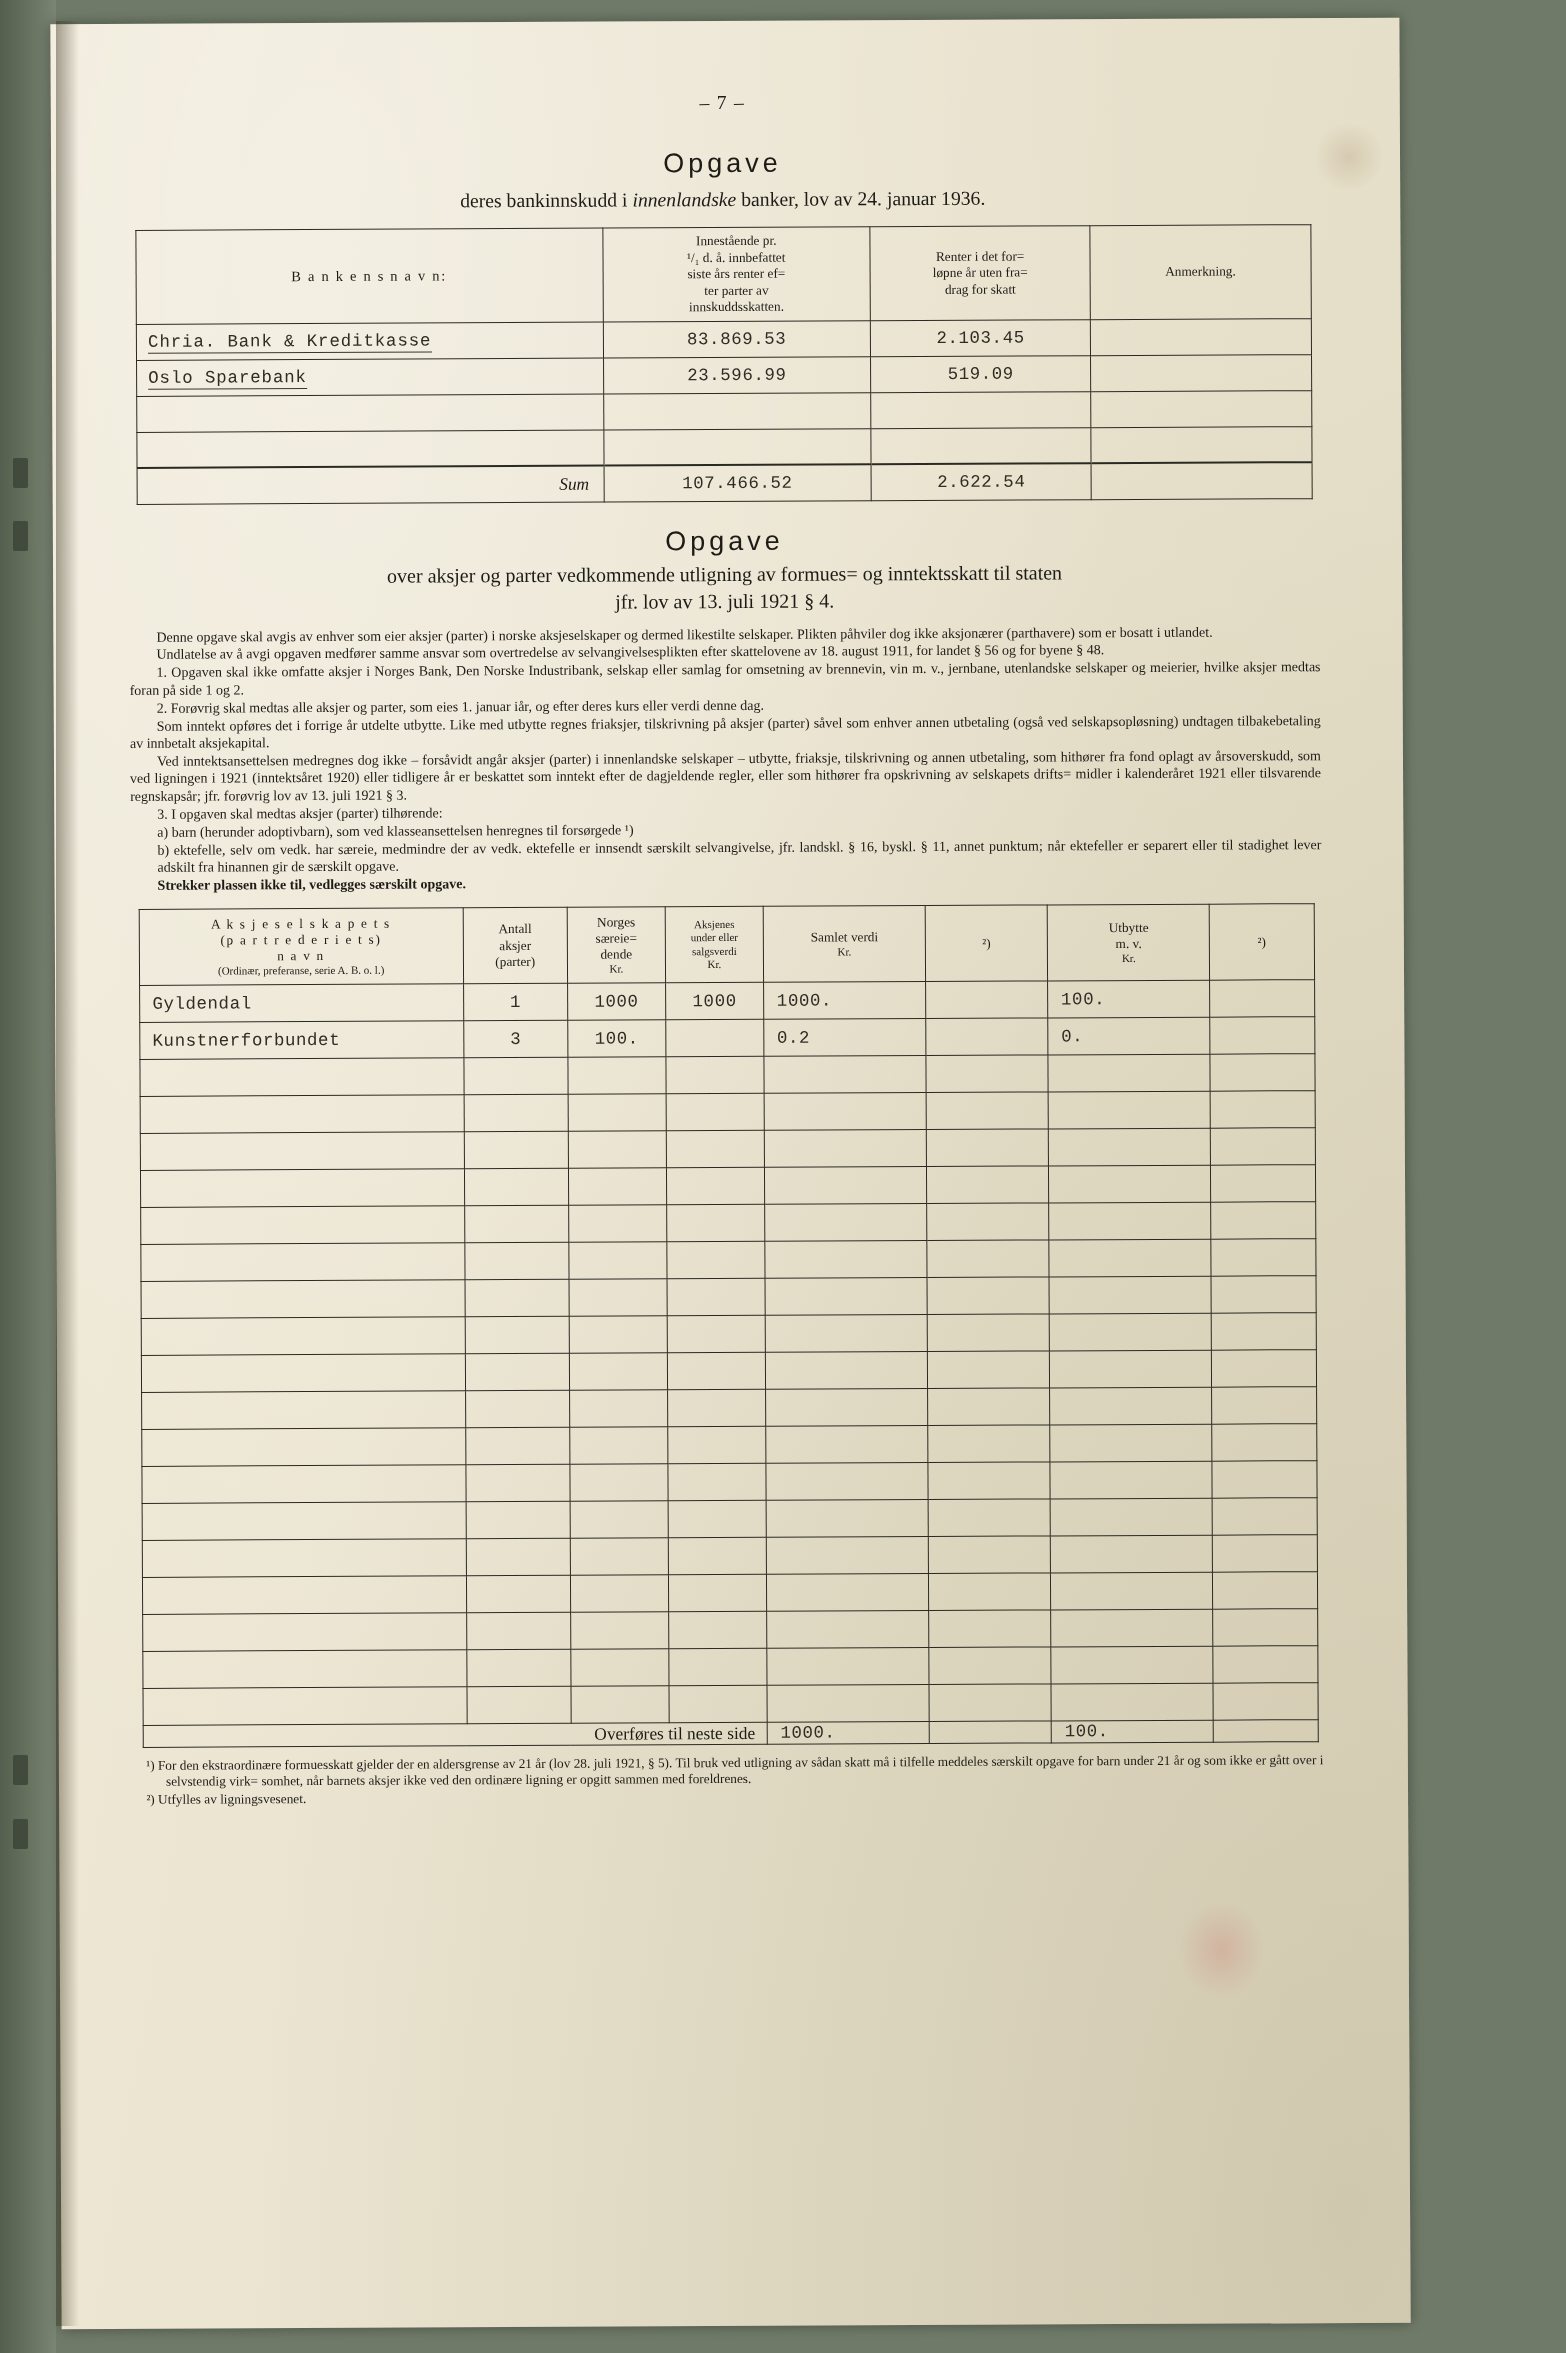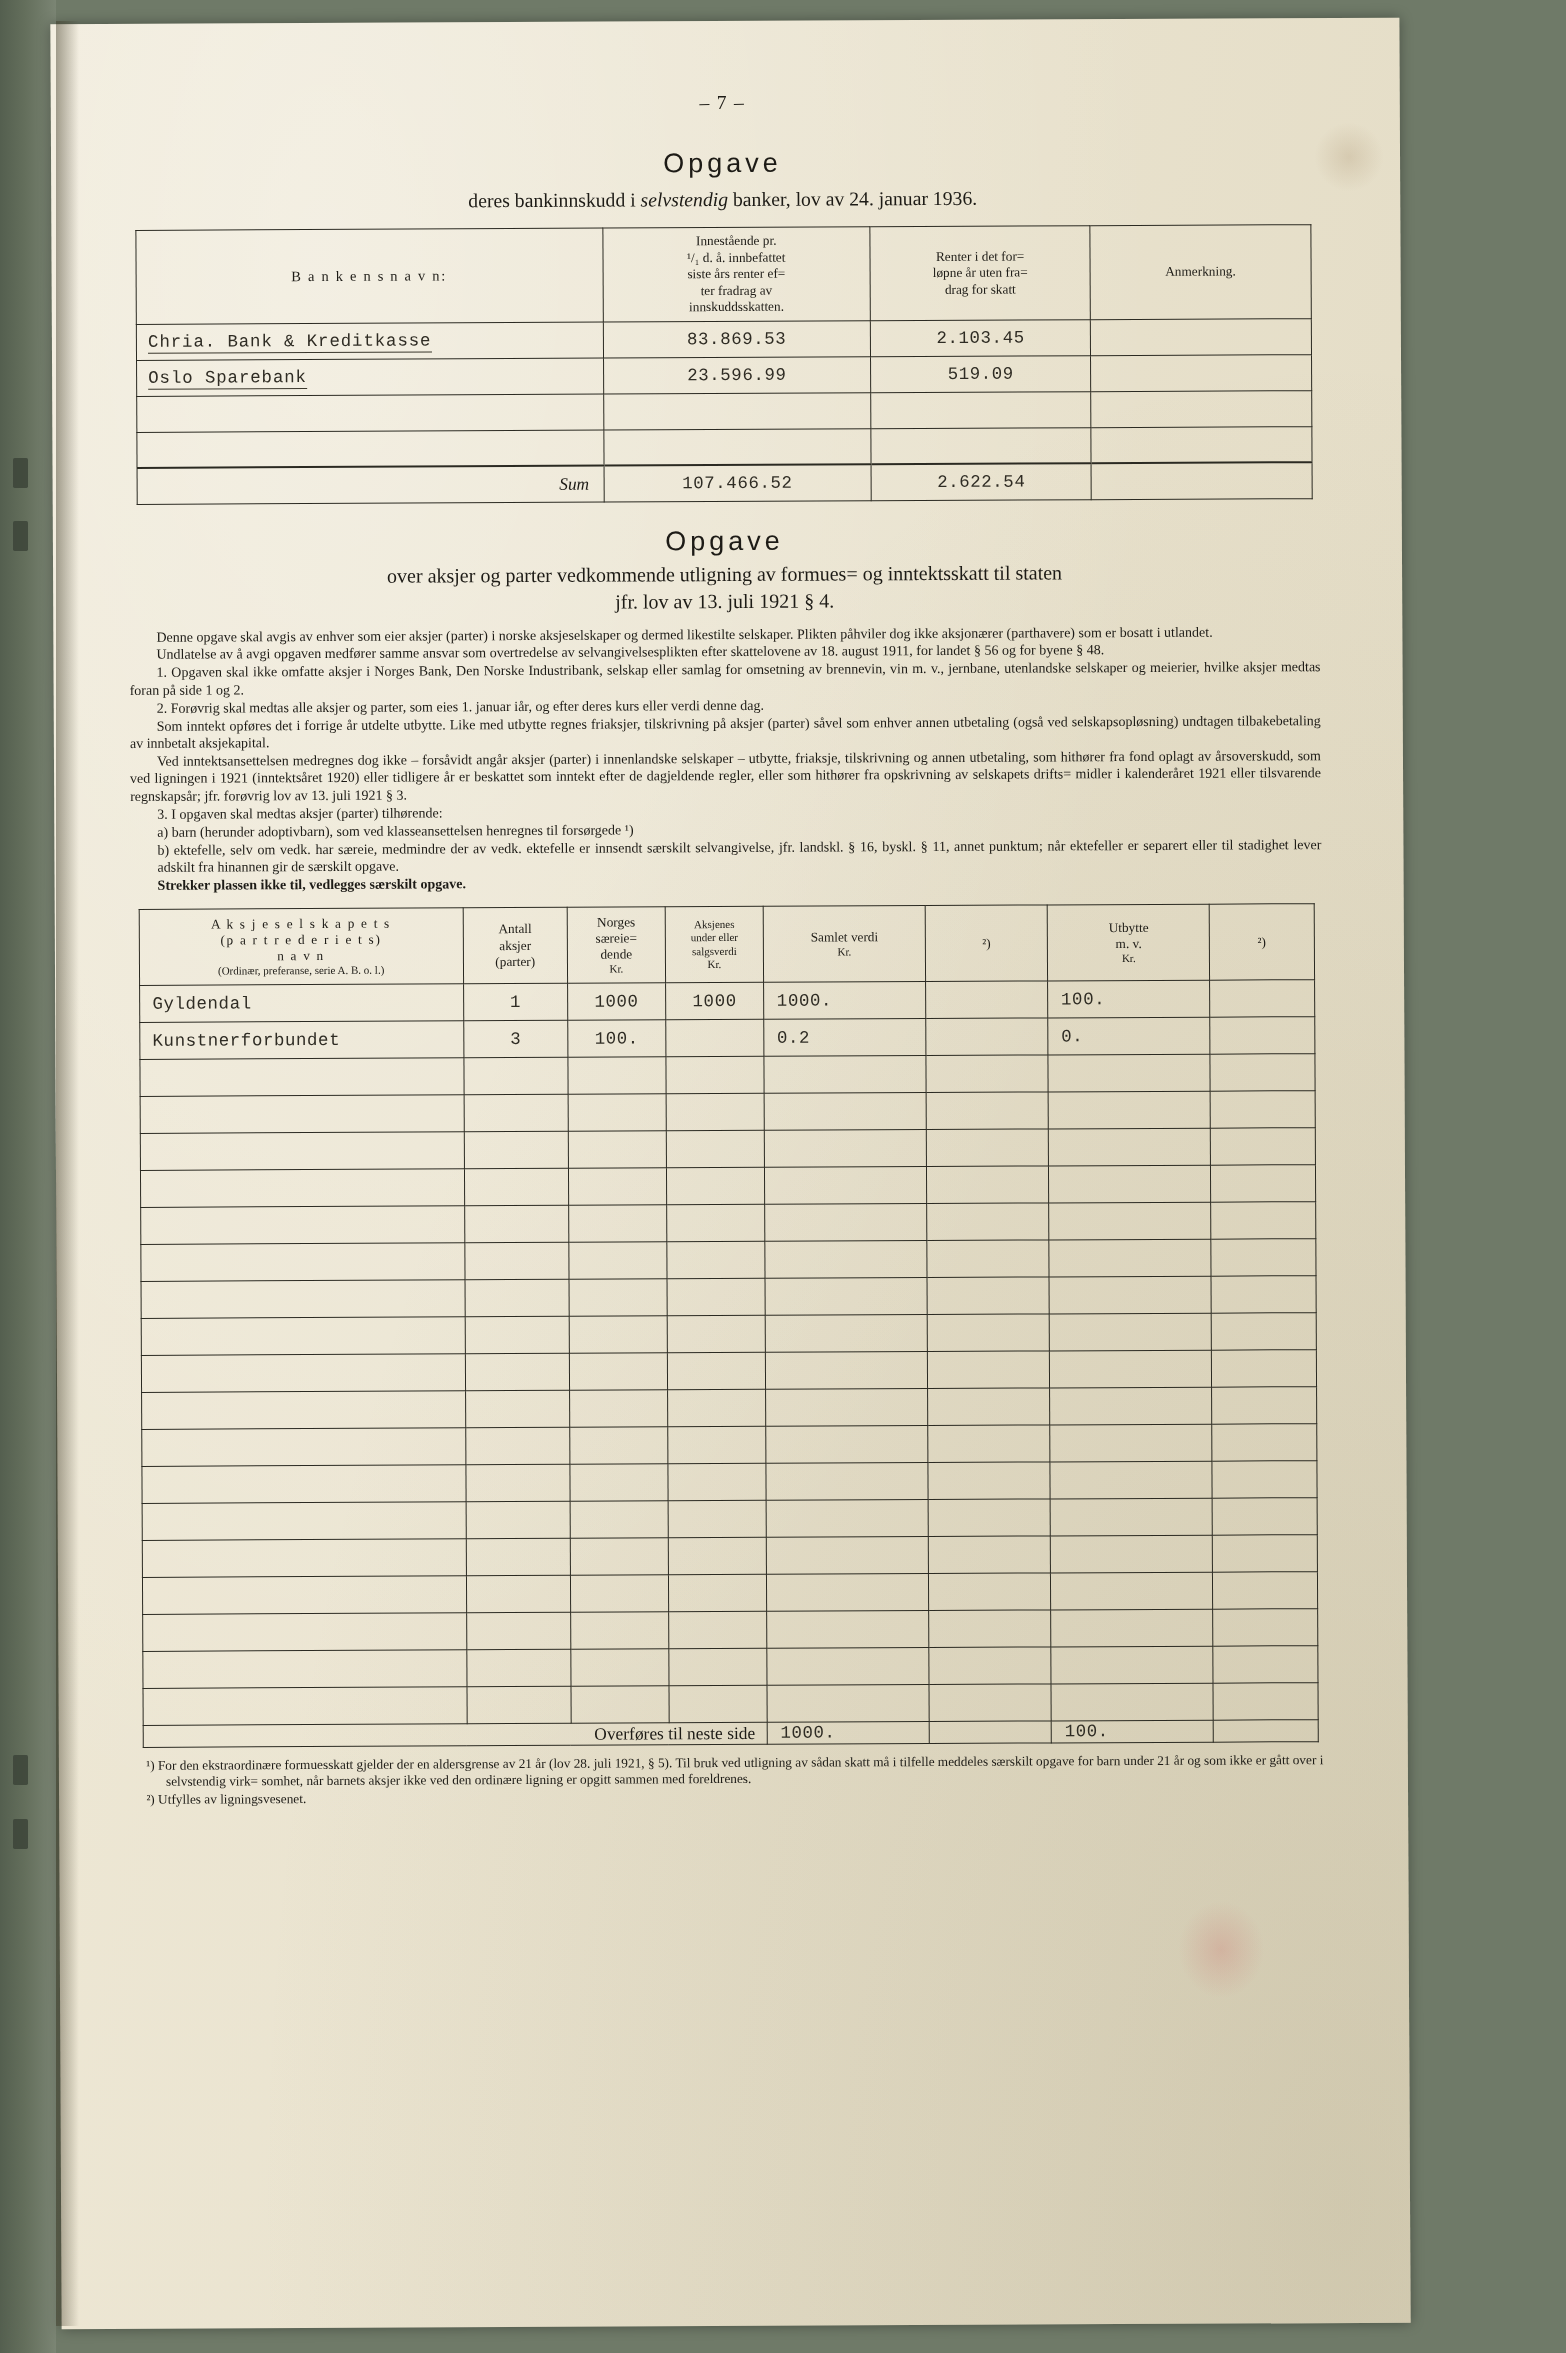--- a/index.html
+++ b/index.html
@@ -278,38 +278,38 @@
   <div class="stain2"></div>
   <div class="ghost-text">&nbsp;</div>
   <div class="ghost-text2">&nbsp;</div>
 
   <div class="content">
 
     <div class="page-number">– 7 –</div>
 
     <div class="title-1">Opgave</div>
     <div class="subtitle-1">
-      <span>deres bankinnskudd i </span><em>selvstendig</em><span> banker, lov av 24. januar 1936.</span>
+      <span>deres bankinnskudd i </span><em>innenlandske</em><span> banker, lov av 24. januar 1936.</span>
     </div>
 
     <table class="t1">
       <colgroup>
         <col style="width:405px">
         <col style="width:232px">
         <col style="width:191px">
         <col style="width:191px">
       </colgroup>
       <thead>
         <tr>
           <th class="bank-head">B a n k e n s   n a v n:</th>
           <th>
             <div>Innestående pr.</div>
             <div>¹/₁ d. å. innbefattet</div>
             <div>siste års renter ef=</div>
-            <div>ter fradrag av</div>
+            <div>ter parter av</div>
             <div>innskuddsskatten.</div>
           </th>
           <th>
             <div>Renter i det for=</div>
             <div>løpne år uten fra=</div>
             <div>drag for skatt</div>
           </th>
           <th>Anmerkning.</th>
         </tr>
       </thead>

